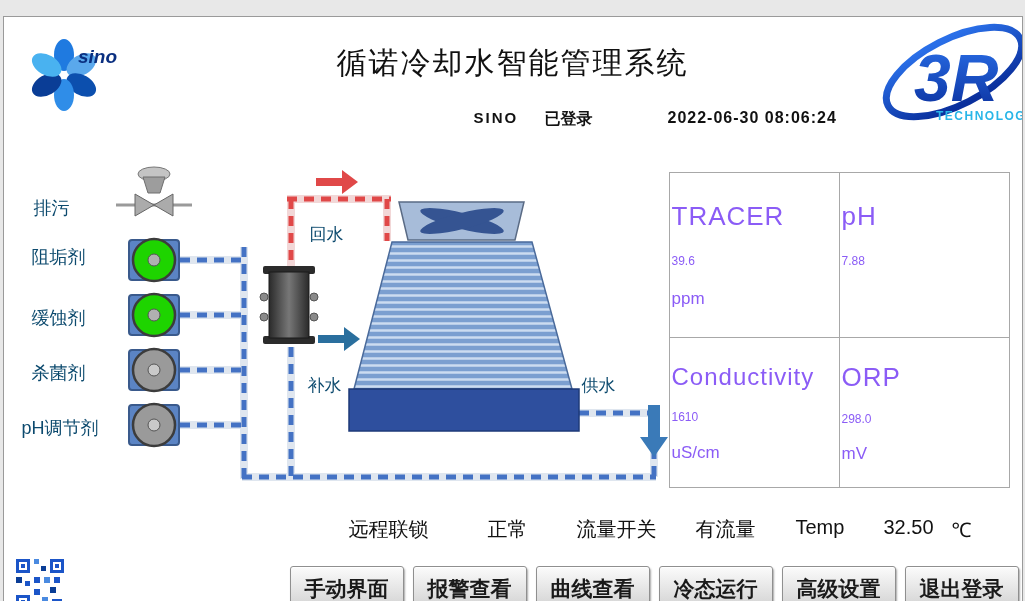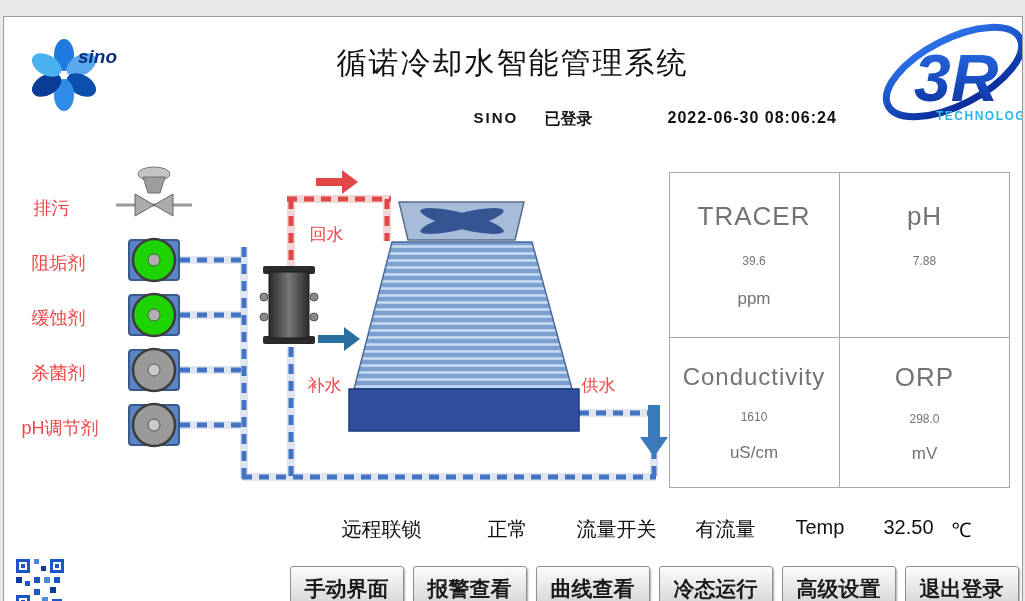--- a/index.html
+++ b/index.html
@@ -12,50 +12,50 @@
                font-size:30px; font-weight:normal; color:#111; letter-spacing:2px; }
   .status-line{ position:absolute; top:92px; left:0; right:0; height:22px; color:#111; }
   .status-line .user{ position:absolute; left:470px; font-size:15px; font-weight:bold; letter-spacing:2px; }
   .status-line .login{ position:absolute; left:541px; font-size:16px; font-weight:bold; }
   .status-line .dt{ position:absolute; left:664px; font-size:16px; font-weight:bold; letter-spacing:1px; }
 
   .sino-logo{ position:absolute; left:12px; top:6px; }
   .logo-3r{ position:absolute; left:868px; top:0; }
 
   
-  .dlabel{ position:absolute; font-size:18px; color:#ef4444; }
+  .dlabel{ position:absolute; font-size:18px; color:#0c4a6e; }
   .lbl-blowdown{ left:30px; top:179px; }
-  .lbl-scale{ left:28px; top:234px; }
+  .lbl-scale{ left:28px; top:228px; }
   .lbl-corr{ left:28px; top:289px; }
   .lbl-bio{ left:28px; top:344px; }
   .lbl-ph{ left:18px; top:399px; }
   .lbl-return{ left:306px; top:206px; font-size:17px; }
   .lbl-makeup{ left:304px; top:357px; font-size:17px; }
   .lbl-supply{ left:578px; top:357px; font-size:17px; }
 
   .diagram-svg{ position:absolute; left:0; top:130px; }
 
   
   .readings{ position:absolute; left:665px; top:155px; width:341px; height:316px;
              display:grid; grid-template-columns:170px 170px; grid-template-rows:165px 150px;
              border:1px solid #a8a8a8; background:#fff; }
   .rcell{ border-right:1px solid #a8a8a8; border-bottom:1px solid #a8a8a8;
-          display:flex; flex-direction:column; align-items:center; justify-content:space-evenly;
-          padding:6px 2px; color:#737373; }
+          display:flex; flex-direction:column; align-items:flex-start; justify-content:space-evenly;
+          padding:6px 2px; color:#8b5cf6; }
   .rcell:nth-child(2n){ border-right:none; }
   .rcell:nth-child(3), .rcell:nth-child(4){ border-bottom:none; }
   .rname{ font-size:26px; letter-spacing:1px; }
   .rcell.small-name .rname{ font-size:24px; }
   .rvalue{ font-size:12px; }
   .runit{ font-size:17px; min-height:20px; }
 
   
   .bottom-status{ position:absolute; top:499px; left:0; right:0; height:28px; color:#111; }
   .bottom-status span{ position:absolute; font-size:20px; }
-  .bs-interlock{ left:338px; }
+  .bs-interlock{ left:345px; }
   .bs-interlock-v{ left:484px; }
   .bs-flow{ left:573px; }
   .bs-flow-v{ left:692px; }
   .bs-temp{ left:792px; }
   .bs-temp-v{ left:880px; }
   .bs-temp-u{ left:948px; }
 
   
   .button-bar{ position:absolute; left:286px; top:549px; display:flex; gap:9px; }
   .hmi-btn{ width:114px; height:46px; font-family:"Liberation Sans",sans-serif;

